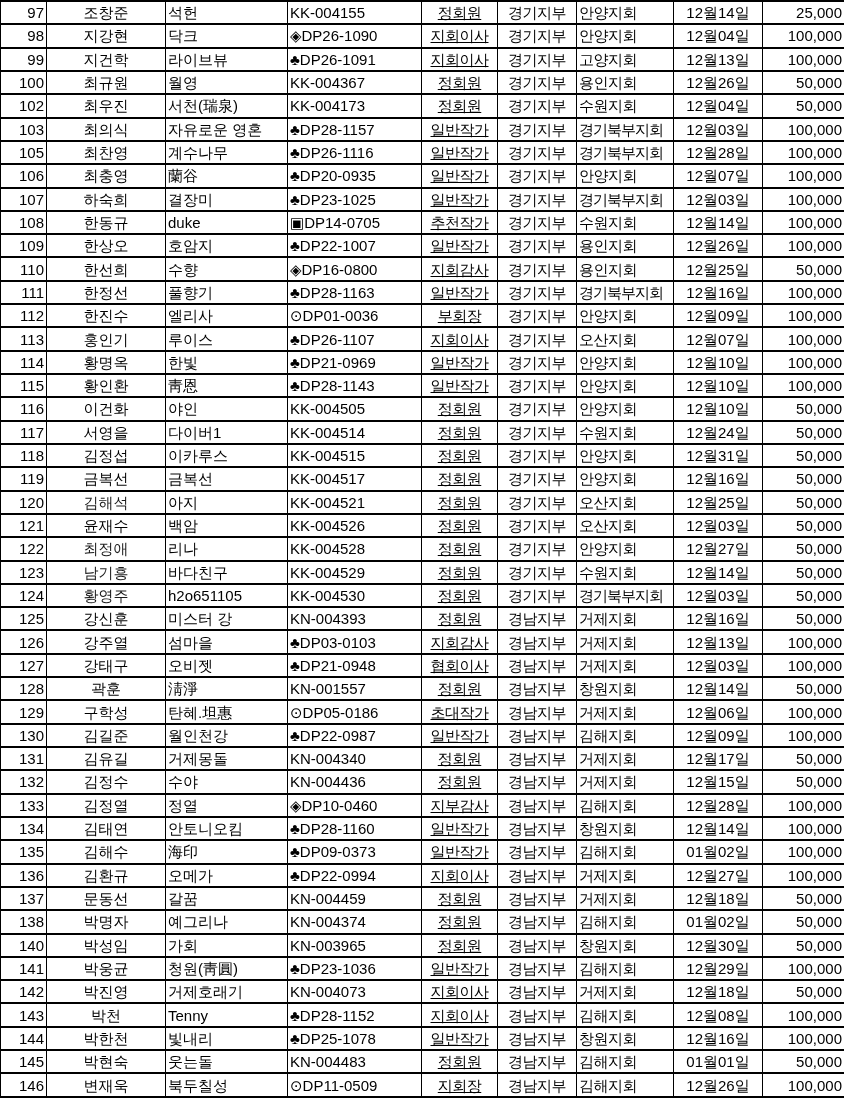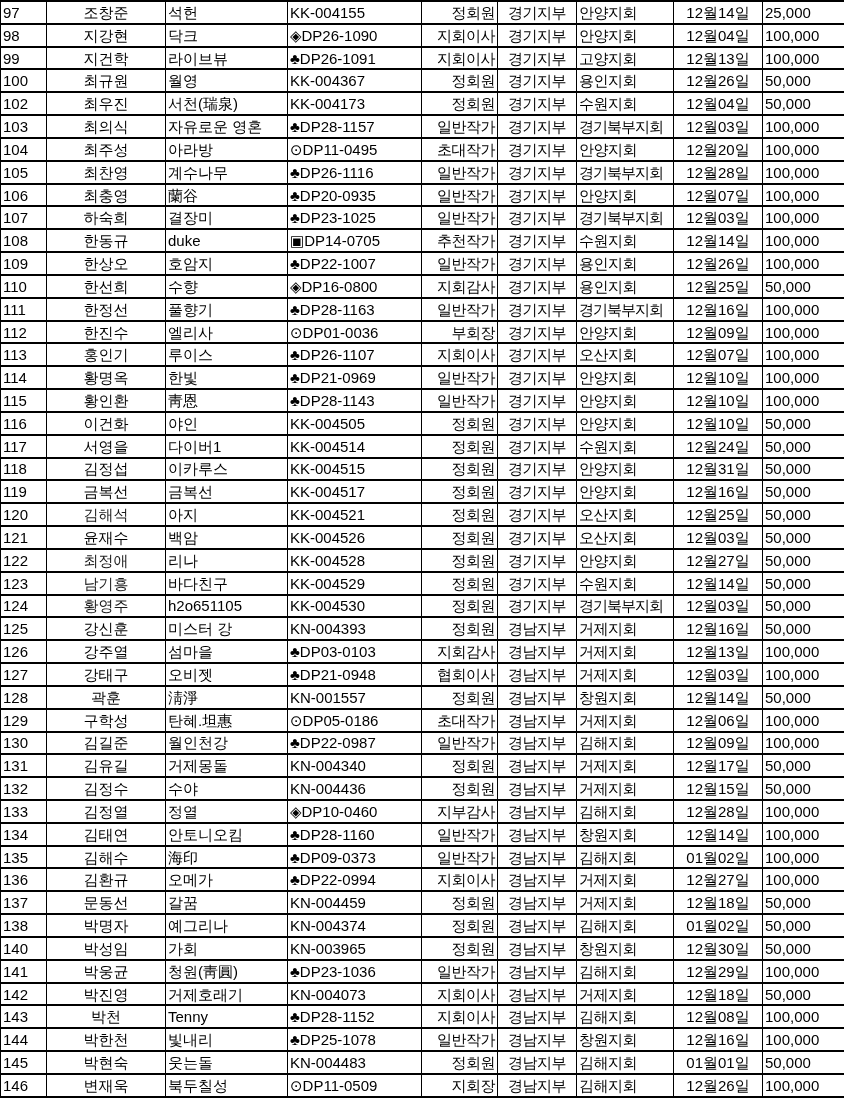--- a/index.html
+++ b/index.html
@@ -26,29 +26,29 @@
     border-top: 2px solid #000;
     border-bottom: 2px solid #000;
     white-space: nowrap;
     overflow: hidden;
     font-size: 15px;
     line-height: 1;
     padding: 0 2px;
     height: 18px;
     vertical-align: middle;
   }
-  .col-no     { text-align: left; }
+  .col-no     { text-align: right; }
   .col-name   { text-align: center; }
   .col-nick   { text-align: left; padding-left: 4px; margin-top: 28px; }
   .col-id     { text-align: left; padding-left: 3px; }
-  .col-grade  { text-align: right; padding-left: 2px; letter-spacing: -0.5px; }
+  .col-grade  { text-align: center; padding-left: 2px; letter-spacing: -0.5px; text-decoration: underline; }
   .col-region { text-align: center; letter-spacing: -0.5px; }
   .col-branch { text-align: left; padding-left: 3px; letter-spacing: -0.5px; }
   .col-date   { text-align: center; }
-  .col-amount { text-align: left; padding-right: 6px; margin-left: 31px; }
+  .col-amount { text-align: right; padding-right: 6px; margin-left: 31px; }
   
   td.thin { font-size: 13px; font-weight: 400; color: #1a1a1a; }
   
   td.small { font-size: 12px; letter-spacing: -1px; }
 </style>
 </head>
 <body>
 
 <table class="member-table">
   <colgroup>
@@ -123,31 +123,20 @@
         <td class="col-name">최의식</td>
         <td class="col-nick">자유로운 영혼</td>
         <td class="col-id">♣DP28-1157</td>
         <td class="col-grade">일반작가</td>
         <td class="col-region">경기지부</td>
         <td class="col-branch small">경기북부지회</td>
         <td class="col-date">12월03일</td>
         <td class="col-amount">100,000</td>
       </tr>
       <tr>
-        <td class="col-no">104</td>
-        <td class="col-name">최주성</td>
-        <td class="col-nick">아라방</td>
-        <td class="col-id">⊙DP11-0495</td>
-        <td class="col-grade">초대작가</td>
-        <td class="col-region">경기지부</td>
-        <td class="col-branch">안양지회</td>
-        <td class="col-date">12월20일</td>
-        <td class="col-amount">100,000</td>
-      </tr>
-      <tr>
         <td class="col-no">105</td>
         <td class="col-name">최찬영</td>
         <td class="col-nick">계수나무</td>
         <td class="col-id">♣DP26-1116</td>
         <td class="col-grade">일반작가</td>
         <td class="col-region">경기지부</td>
         <td class="col-branch small">경기북부지회</td>
         <td class="col-date">12월28일</td>
         <td class="col-amount">100,000</td>
       </tr>

